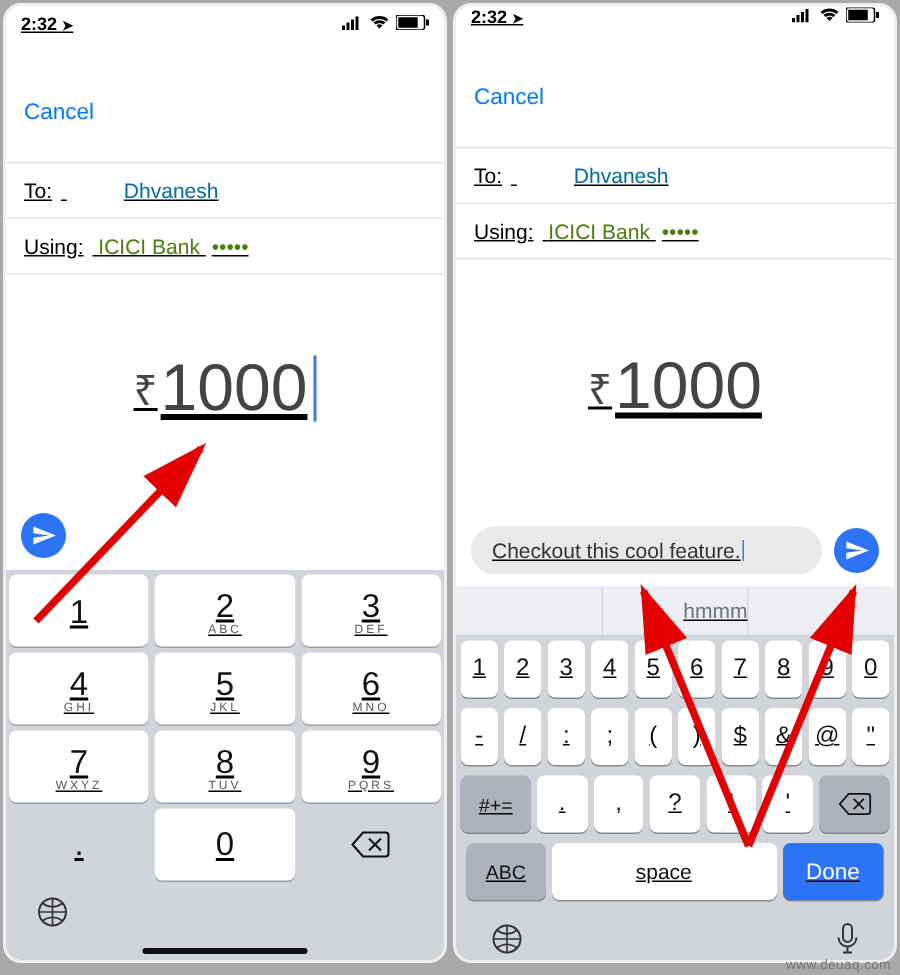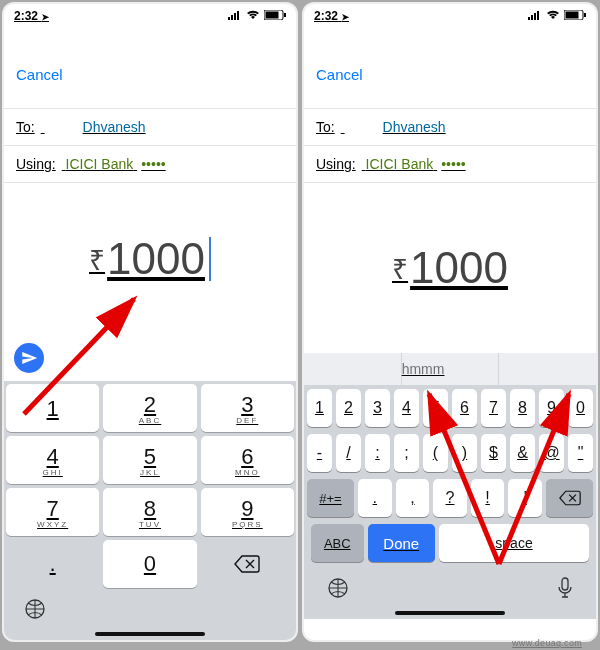--- a/index.html
+++ b/index.html
@@ -65,21 +65,21 @@
     box-shadow: 0 1px 0 rgba(0,0,0,0.25);
   }
   .numpad .key .sub { font-size: 8px; letter-spacing: 2px; color: #555; margin-top:-2px;}
   .numpad .key.fn { background: transparent; box-shadow: none; }
   .bottombar { display:flex; justify-content:space-between; padding:8px 20px 4px; background:#d1d4d9;}
   .home-ind { width: 110px; height: 4px; background: #111; border-radius: 3px; margin: 4px auto 4px; }
 
   
   .suggest { display: flex; background: #eceef1; }
   .suggest .sitem {
-    flex: 1; text-align: left; padding: 8px 0; color: #6f7278; font-size: 14px;
+    flex: 1; text-align: right; padding: 8px 0; color: #6f7278; font-size: 14px;
     border-right: 1px solid #d5d7db;
   }
   .suggest .sitem:last-child { border-right: none; }
 
   
   .qkbd { background: #d1d4d9; padding: 4px 3px 0; }
   .qkbd .krow { display: flex; gap: 4px; margin-bottom: 7px; justify-content:center;}
   .qkbd .k {
     background: #fff; border-radius: 5px; height: 38px; min-width: 24px;
     flex: 1; display: flex; align-items: center; justify-content: center;
@@ -88,21 +88,21 @@
   .qkbd .k.gray { background: #adb2bb; color: #111; }
   .qkbd .k.wide { flex: 1.4; font-size: 13px; }
   .qkbd .k.space { flex: 4; font-size: 14px;}
   .qkbd .k.done { background: #2d73f5; color: #fff; flex: 1.8; font-size: 15px;}
   .krow.botpad { padding: 0 4px;}
 
   
   .arrow-svg { position: absolute; pointer-events: none; }
 
   .watermark {
-    position: absolute; bottom: 2px; right: 18px; font-size: 9px; color: #777; letter-spacing: .3px; text-decoration: underline;
+    position: absolute; bottom: 2px; right: 6px; font-size: 9px; color: #777; letter-spacing: .3px;
   }
 </style>
 </head>
 <body>
 
 <div class="screen">
   <div class="statusbar">
     <div><span>2:32</span> <span style="font-size:9px;">➤</span></div>
     <div class="right">
       <span>
@@ -258,20 +258,28 @@
     <span class="value">Dhvanesh</span>
   </div>
   <div class="row">
     <span class="label">Using:</span>
     <span class="bankval">ICICI Bank</span>
     <span class="bankval" style="margin-left:4px;">•••••</span>
   </div>
   <div class="amount-area" style="flex:0 0 170px;">
     <span class="rupee">₹</span>
       <span>1000</span>
+  </div>
+  <div class="note-row">
+    <div class="note-input"><span>Checkout this cool feature.</span><span class="mini-cursor"></span></div>
+    <button class="send-btn">
+      <svg viewBox="0 0 24 24">
+          <path d="M3 20 L23 12 L3 4 L3 10 L17 12 L3 14 Z" fill="#fff"></path>
+        </svg>
+    </button>
   </div>
   <div class="suggest">
     <div class="sitem"></div>
     <div class="sitem">hmmm</div>
     <div class="sitem"></div>
   </div>
   <div class="qkbd">
     <div class="krow" id="qrow1">
         <div class="k">1</div>
         <div class="k">2</div>
@@ -305,22 +313,22 @@
       <div class="k">'</div>
       <div class="k gray wide">
         <svg width="22" height="16" viewBox="0 0 26 18">
             <path d="M8 1 H23 A2 2 0 0 1 25 3 V15 A2 2 0 0 1 23 17 H8 L1 9 Z" fill="none" stroke="#111" stroke-width="1.4"></path>
             <path d="M12 5 L20 13 M20 5 L12 13" stroke="#111" stroke-width="1.4"></path>
           </svg>
       </div>
     </div>
     <div class="krow botpad">
       <div class="k gray wide">ABC</div>
+      <div class="k space">space</div>
       <div class="k done">Done</div>
-      <div class="k space">space</div>
     </div>
     <div class="bottombar">
       <span><svg width="22" height="22" viewBox="0 0 22 22">
             <circle cx="11" cy="11" r="9" fill="none" stroke="#333" stroke-width="1.3"></circle>
             <path d="M2 11 H20 M11 2 V20 M4 5 Q11 10 18 5 M4 17 Q11 12 18 17" fill="none" stroke="#333" stroke-width="1.1"></path>
           </svg></span>
       <span><svg width="16" height="22" viewBox="0 0 16 22">
             <rect x="5" y="1" width="6" height="12" rx="3" fill="none" stroke="#333" stroke-width="1.3"></rect>
             <path d="M2 10 A6 6 0 0 0 14 10 M8 16 V20 M5 20 H11" fill="none" stroke="#333" stroke-width="1.3"></path>
           </svg></span>

